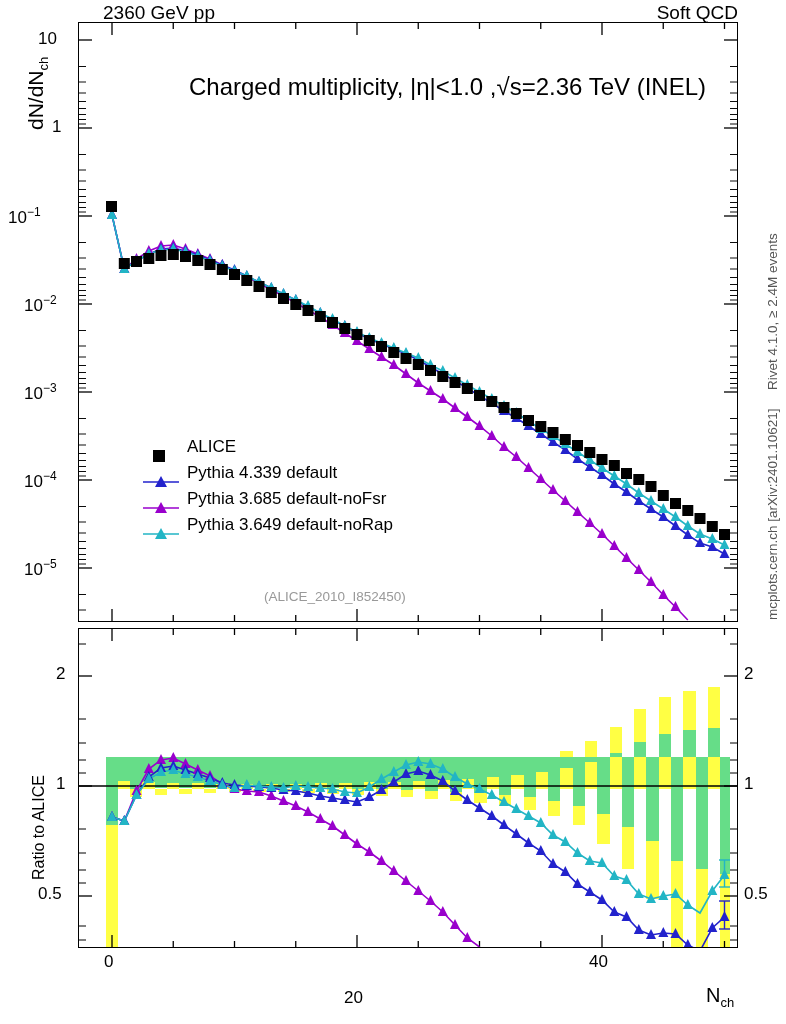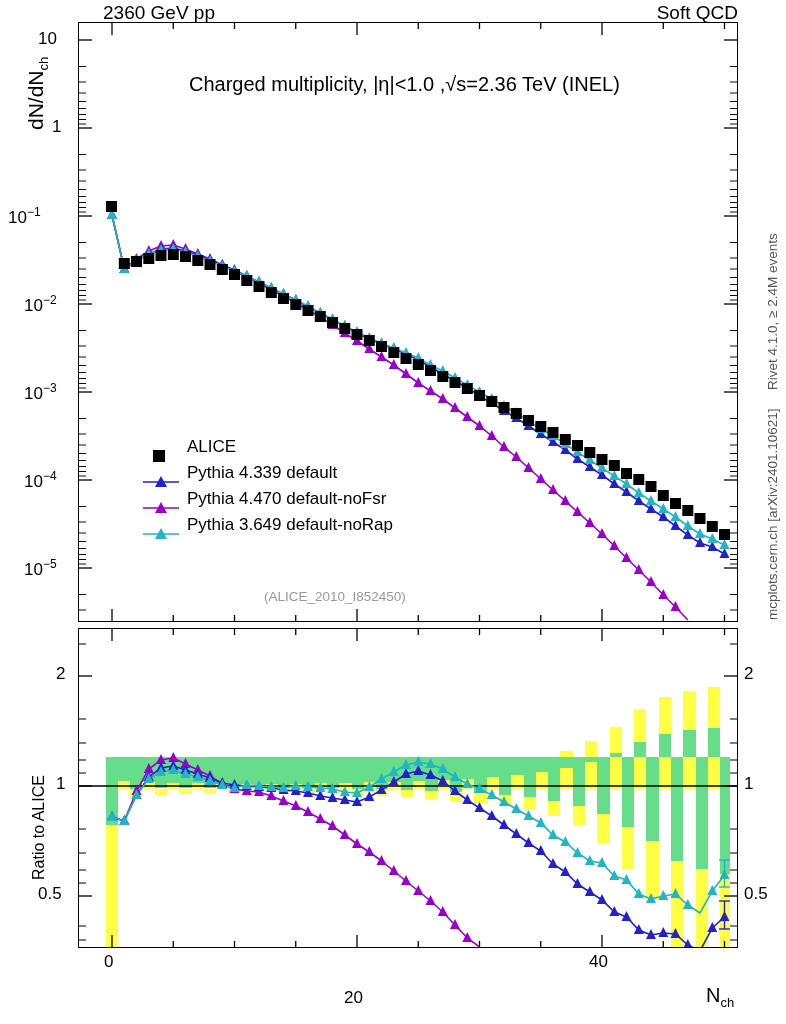--- a/index.html
+++ b/index.html
@@ -66,21 +66,21 @@
   }
 
   .ticklab {
     position: absolute;
     font-size: 17px;
     white-space: nowrap;
   }
 
   
   .plot-title {
-    font-size: 20px;
+    font-size: 24px;
     white-space: nowrap;
   }
   .watermark {
     font-size: 13.5px;
     color: #999999;
     white-space: nowrap;
   }
 
   
   .legend-row {
@@ -503,21 +503,21 @@
           <line x1="2" y1="9" x2="38" y2="9" stroke="#2222cc" stroke-width="1.6"></line>
           <polygon points="20,3 26,14 14,14" fill="#2222cc"></polygon>
         </svg>
         <span class="legend-label">Pythia 4.339 default</span>
       </div>
       <div class="legend-row" style="left:0; top:52px;">
         <svg width="40" height="18">
           <line x1="2" y1="9" x2="38" y2="9" stroke="#9900cc" stroke-width="1.6"></line>
           <polygon points="20,3 26,14 14,14" fill="#9900cc"></polygon>
         </svg>
-        <span class="legend-label">Pythia 4.470 default-noFsr</span>
+        <span class="legend-label">Pythia 3.685 default-noFsr</span>
       </div>
       <div class="legend-row" style="left:0; top:78px;">
         <svg width="40" height="18">
           <line x1="2" y1="9" x2="38" y2="9" stroke="#22b5c5" stroke-width="1.6"></line>
           <polygon points="20,3 26,14 14,14" fill="#22b5c5"></polygon>
         </svg>
         <span class="legend-label">Pythia 3.649 default-noRap</span>
       </div>
     </div>
   </div>

